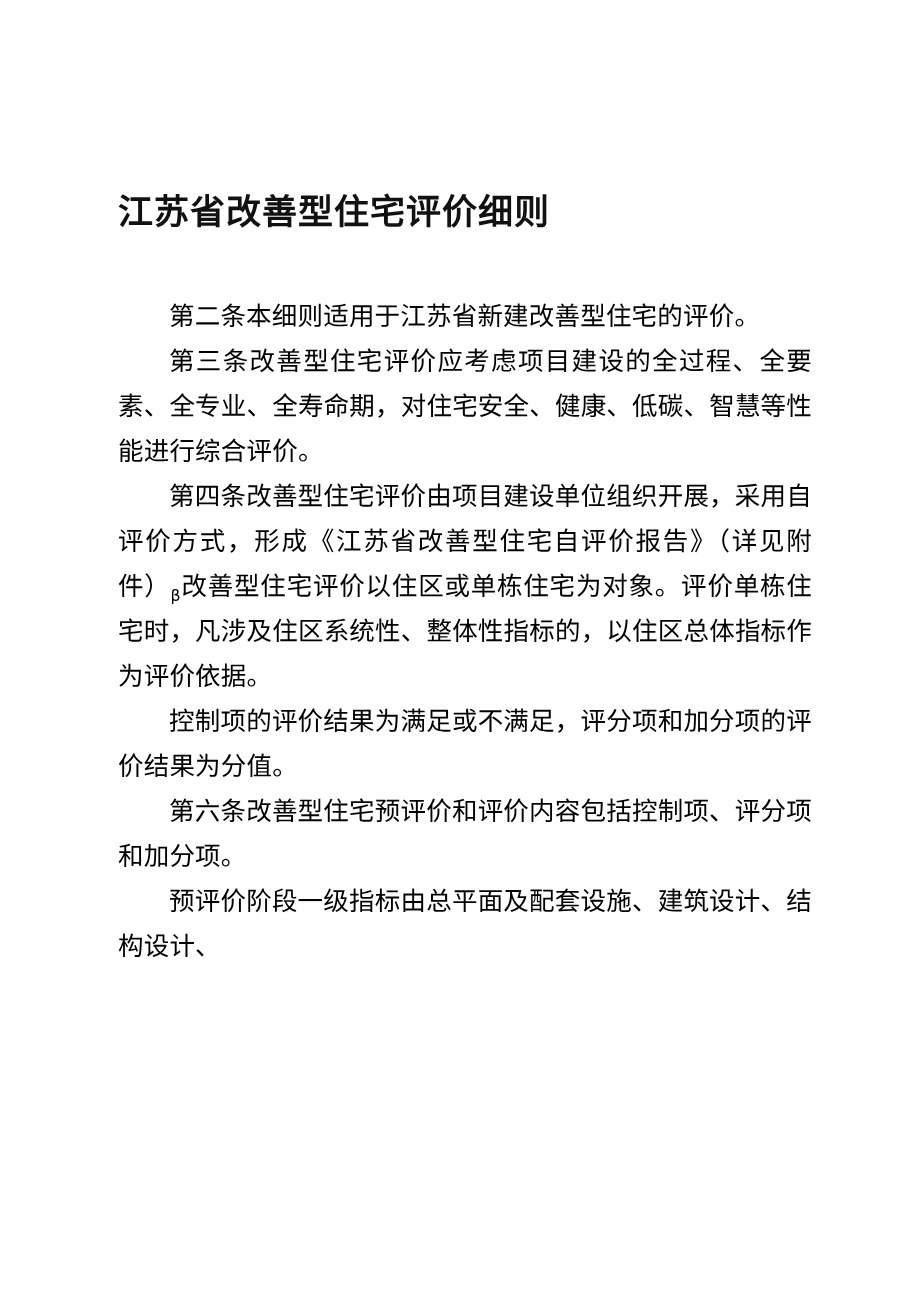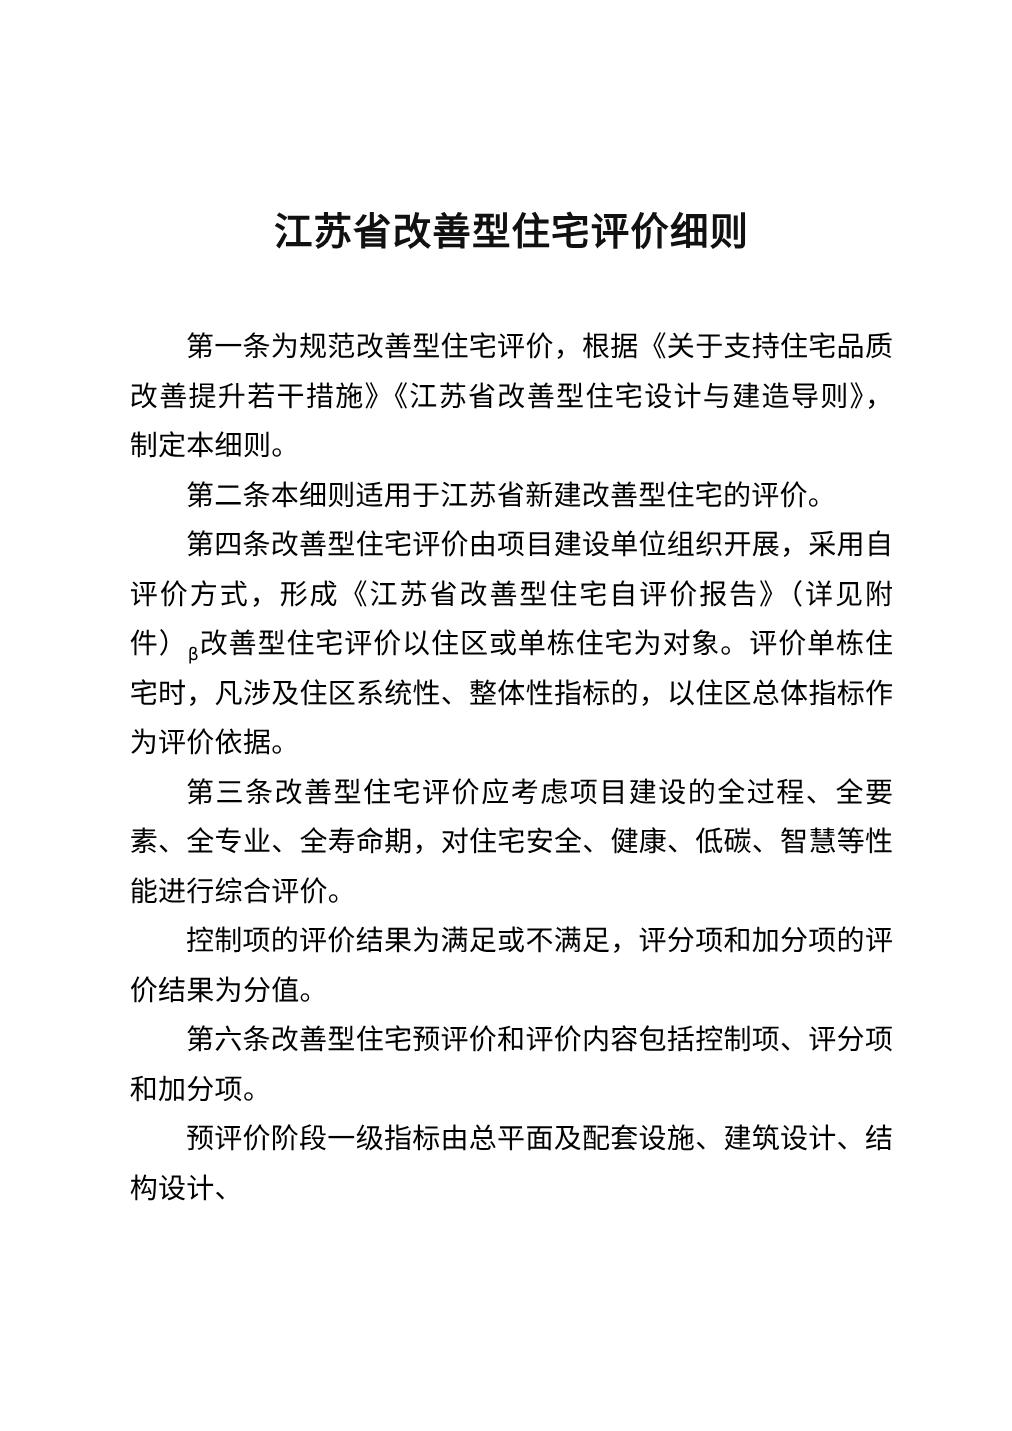--- a/index.html
+++ b/index.html
@@ -23,21 +23,21 @@
   }
   .page-body {
     position: absolute;
     left: 118px;
     top: 0;
     width: 694px;
   }
   .doc-title {
     margin: 0;
     padding: 0;
-    text-align: center;
+    text-align: left;
     font-size: 35px;
     font-weight: 600;
     letter-spacing: 1px;
     line-height: 1.25;
     color: #111111;
     padding-top: 190px;
     padding-bottom: 0;
     white-space: nowrap;
   }
   .body-text {
@@ -71,27 +71,26 @@
 </head>
 <body>
 
 <div class="page">
   <div class="page-body">
 
     <h1 class="doc-title">江苏省改善型住宅评价细则</h1>
 
     <div class="body-text">
 
-      <p class="para">第一条为规范改善型住宅评价，根据《关于支持住宅品质改善提升若干措施》《江苏省改善型住宅设计与建造导则》，制定本细则。</p>
 
       <p class="para">第二条本细则适用于江苏省新建改善型住宅的评价。</p>
 
+      <p class="para">第三条改善型住宅评价应考虑项目建设的全过程、全要素、全专业、全寿命期，对住宅安全、健康、低碳、智慧等性能进行综合评价。</p>
+
       <p class="para"><span>第四条改善型住宅评价由项目建设单位组织开展，采用自评价方式，形成《江苏省改善型住宅自评价报告》（详见附件）</span><span class="sub-beta">β</span><span>改善型住宅评价以住区或单栋住宅为对象。评价单栋住宅时，凡涉及住区系统性、整体性指标的，以住区总体指标作为评价依据。</span></p>
-
-      <p class="para">第三条改善型住宅评价应考虑项目建设的全过程、全要素、全专业、全寿命期，对住宅安全、健康、低碳、智慧等性能进行综合评价。</p>
 
 
       <p class="para">控制项的评价结果为满足或不满足，评分项和加分项的评价结果为分值。</p>
 
       <p class="para">第六条改善型住宅预评价和评价内容包括控制项、评分项和加分项。</p>
 
 
 
       <p class="para">预评价阶段一级指标由总平面及配套设施、建筑设计、结构设计、</p>
 

